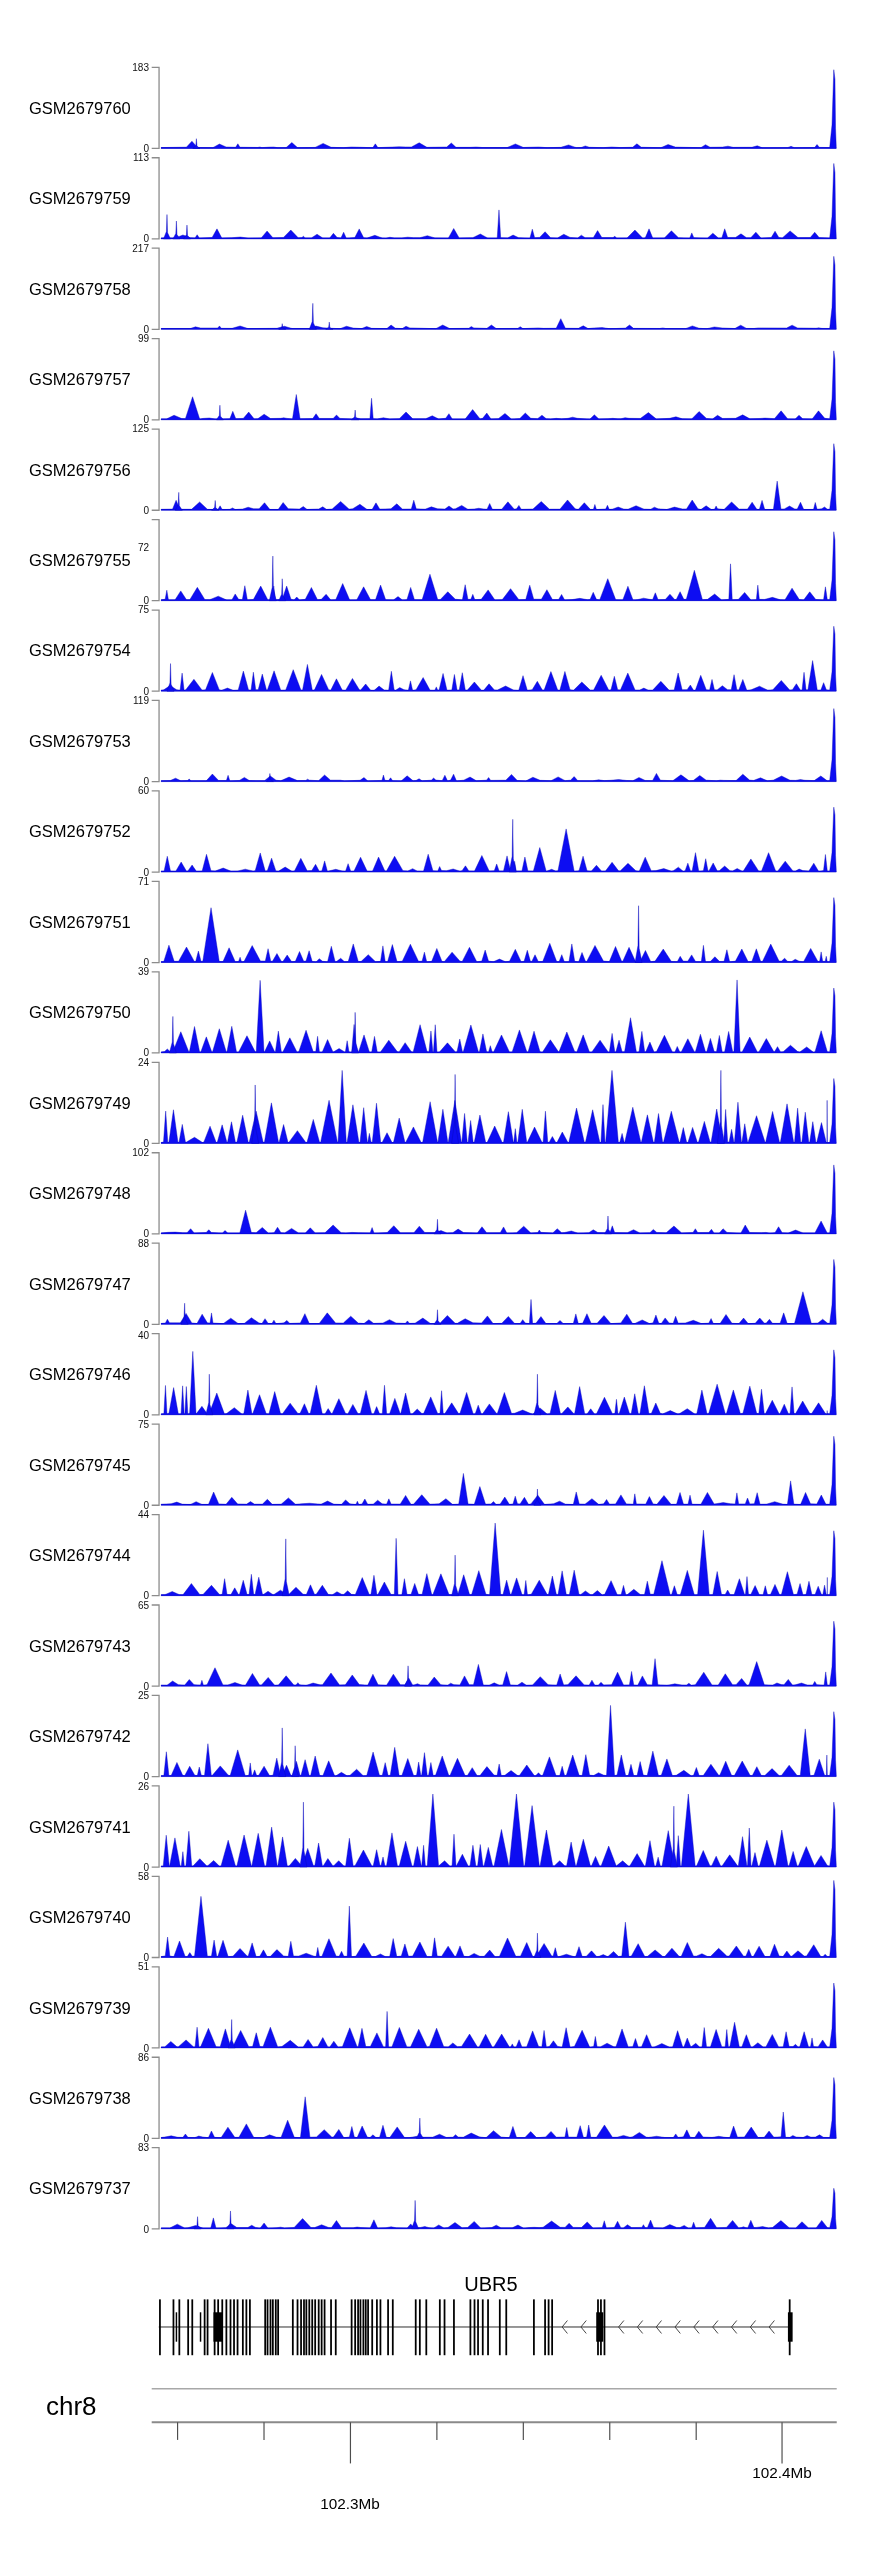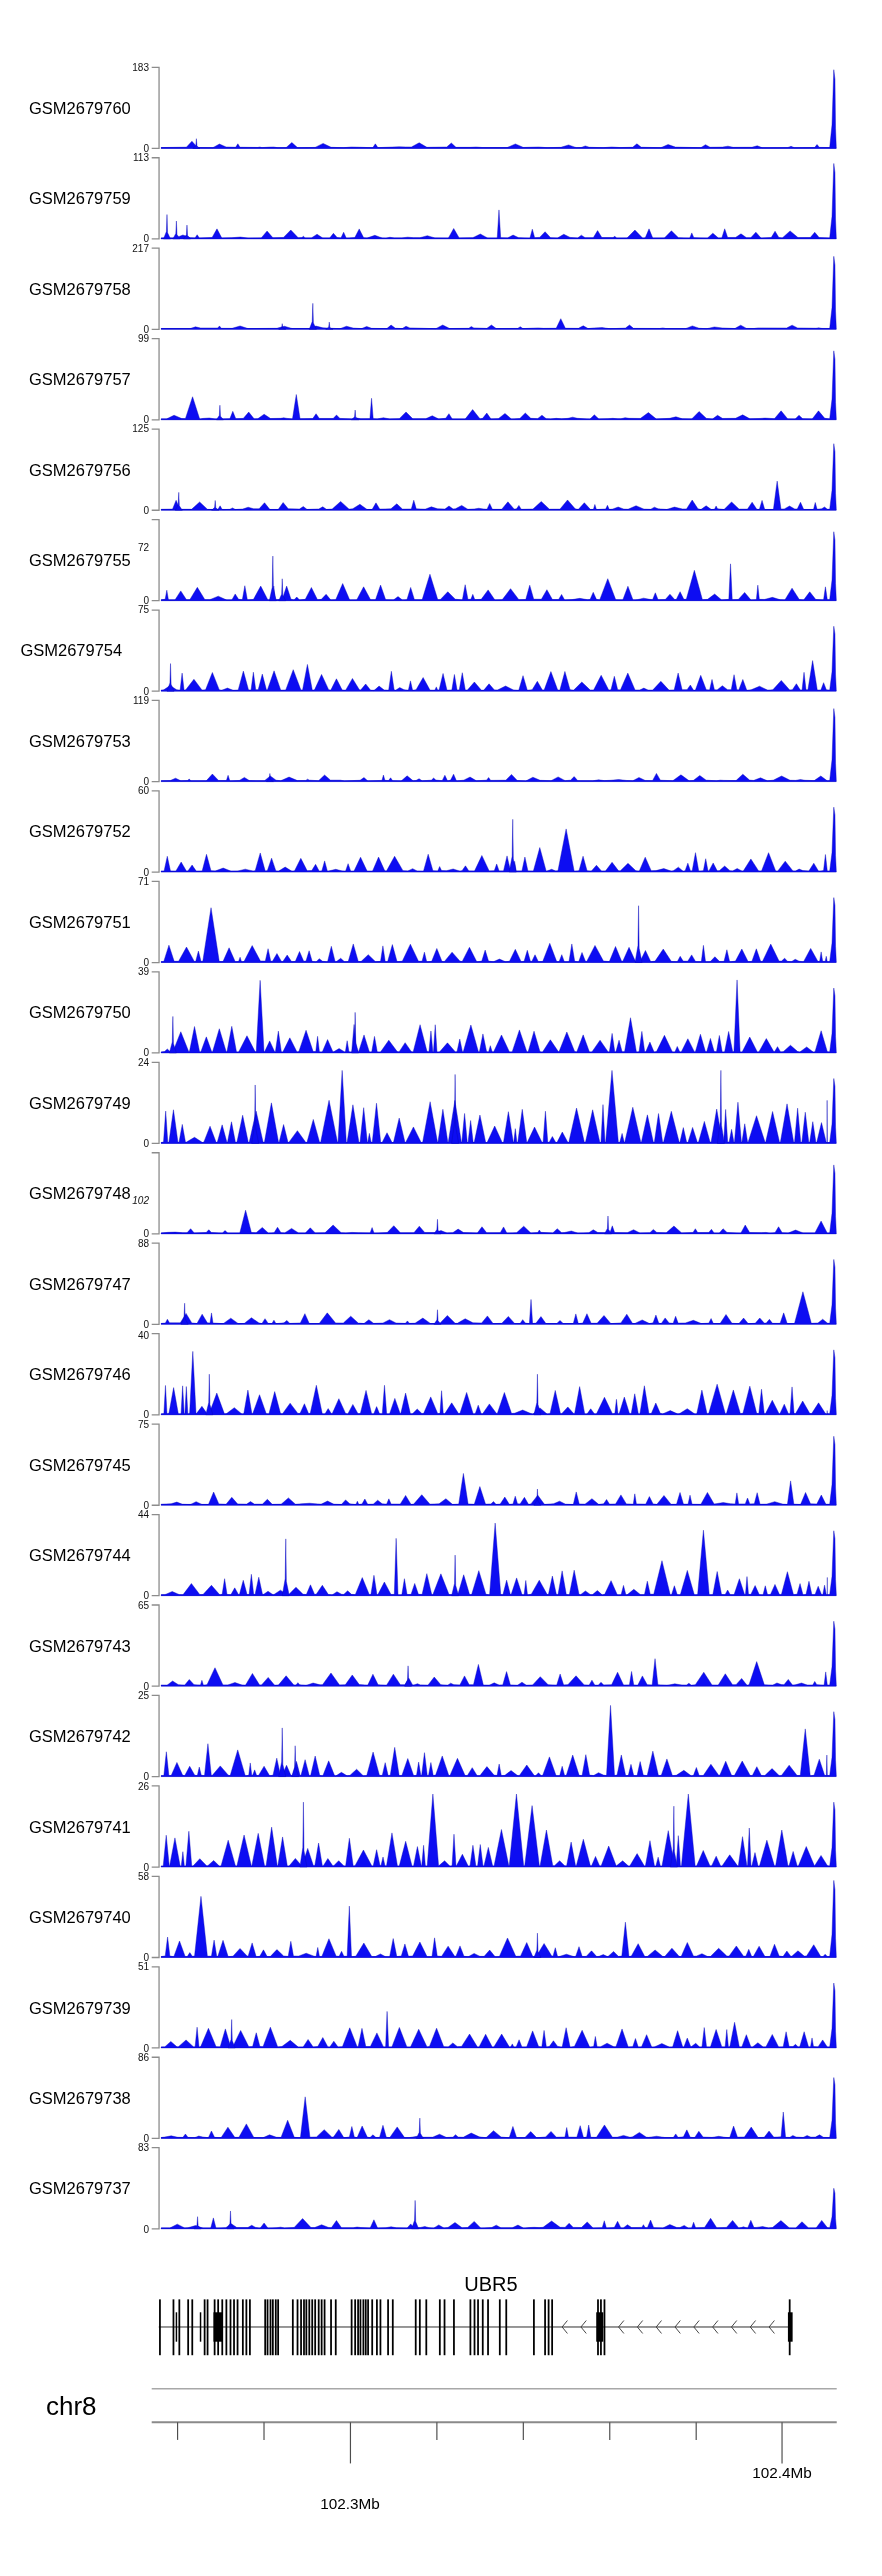--- a/index.html
+++ b/index.html
@@ -338,40 +338,40 @@
     <div class="txt axis-num" style="top: 323px;">0</div>
     <div class="txt sample-label" style="top: 369px;">GSM2679757</div>
     <div class="txt axis-num" style="top: 332px;">99</div>
     <div class="txt axis-num" style="top: 413px;">0</div>
     <div class="txt sample-label" style="top: 460px;">GSM2679756</div>
     <div class="txt axis-num" style="top: 422px;">125</div>
     <div class="txt axis-num" style="top: 504px;">0</div>
     <div class="txt sample-label" style="top: 550px;">GSM2679755</div>
     <div class="txt axis-num" style="top: 513px; margin-top: 28px;">72</div>
     <div class="txt axis-num" style="top: 594px;">0</div>
-    <div class="txt sample-label" style="top: 640px; text-align: center;">GSM2679754</div>
+    <div class="txt sample-label" style="top: 640px;">GSM2679754</div>
     <div class="txt axis-num" style="top: 603px;">75</div>
     <div class="txt axis-num" style="top: 685px;">0</div>
     <div class="txt sample-label" style="top: 731px;">GSM2679753</div>
     <div class="txt axis-num" style="top: 694px;">119</div>
     <div class="txt axis-num" style="top: 775px;">0</div>
     <div class="txt sample-label" style="top: 821px;">GSM2679752</div>
     <div class="txt axis-num" style="top: 784px;">60</div>
     <div class="txt axis-num" style="top: 866px;">0</div>
     <div class="txt sample-label" style="top: 912px;">GSM2679751</div>
     <div class="txt axis-num" style="top: 875px;">71</div>
     <div class="txt axis-num" style="top: 956px;">0</div>
     <div class="txt sample-label" style="top: 1002px;">GSM2679750</div>
     <div class="txt axis-num" style="top: 965px;">39</div>
     <div class="txt axis-num" style="top: 1046px;">0</div>
     <div class="txt sample-label" style="top: 1093px;">GSM2679749</div>
     <div class="txt axis-num" style="top: 1056px;">24</div>
     <div class="txt axis-num" style="top: 1137px;">0</div>
     <div class="txt sample-label" style="top: 1183px;">GSM2679748</div>
-    <div class="txt axis-num" style="top: 1194px; font-style: italic;">102</div>
+    <div class="txt axis-num" style="top: 1146px;">102</div>
     <div class="txt axis-num" style="top: 1227px;">0</div>
     <div class="txt sample-label" style="top: 1274px;">GSM2679747</div>
     <div class="txt axis-num" style="top: 1237px;">88</div>
     <div class="txt axis-num" style="top: 1318px;">0</div>
     <div class="txt sample-label" style="top: 1364px;">GSM2679746</div>
     <div class="txt axis-num" style="top: 1329px;">40</div>
     <div class="txt axis-num" style="top: 1408px;">0</div>
     <div class="txt sample-label" style="top: 1455px;">GSM2679745</div>
     <div class="txt axis-num" style="top: 1418px;">75</div>
     <div class="txt axis-num" style="top: 1499px;">0</div>

